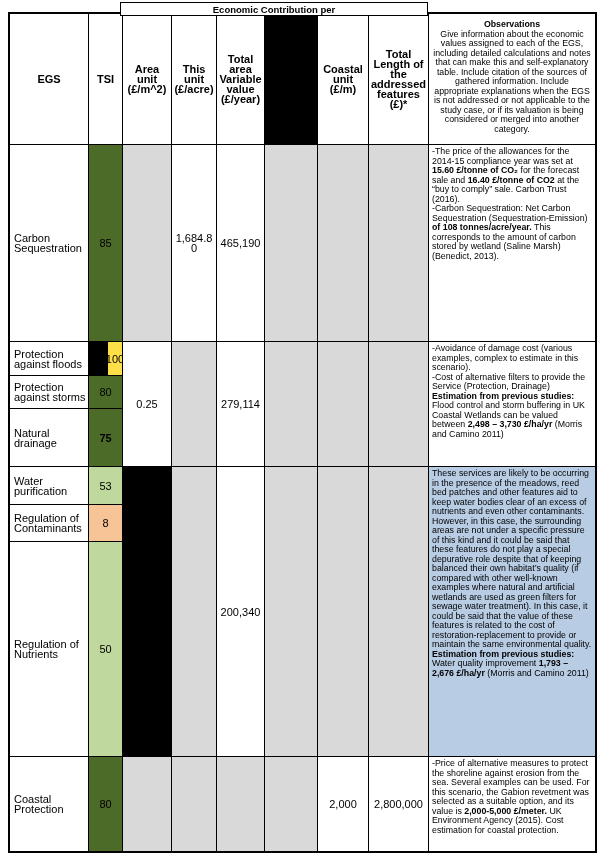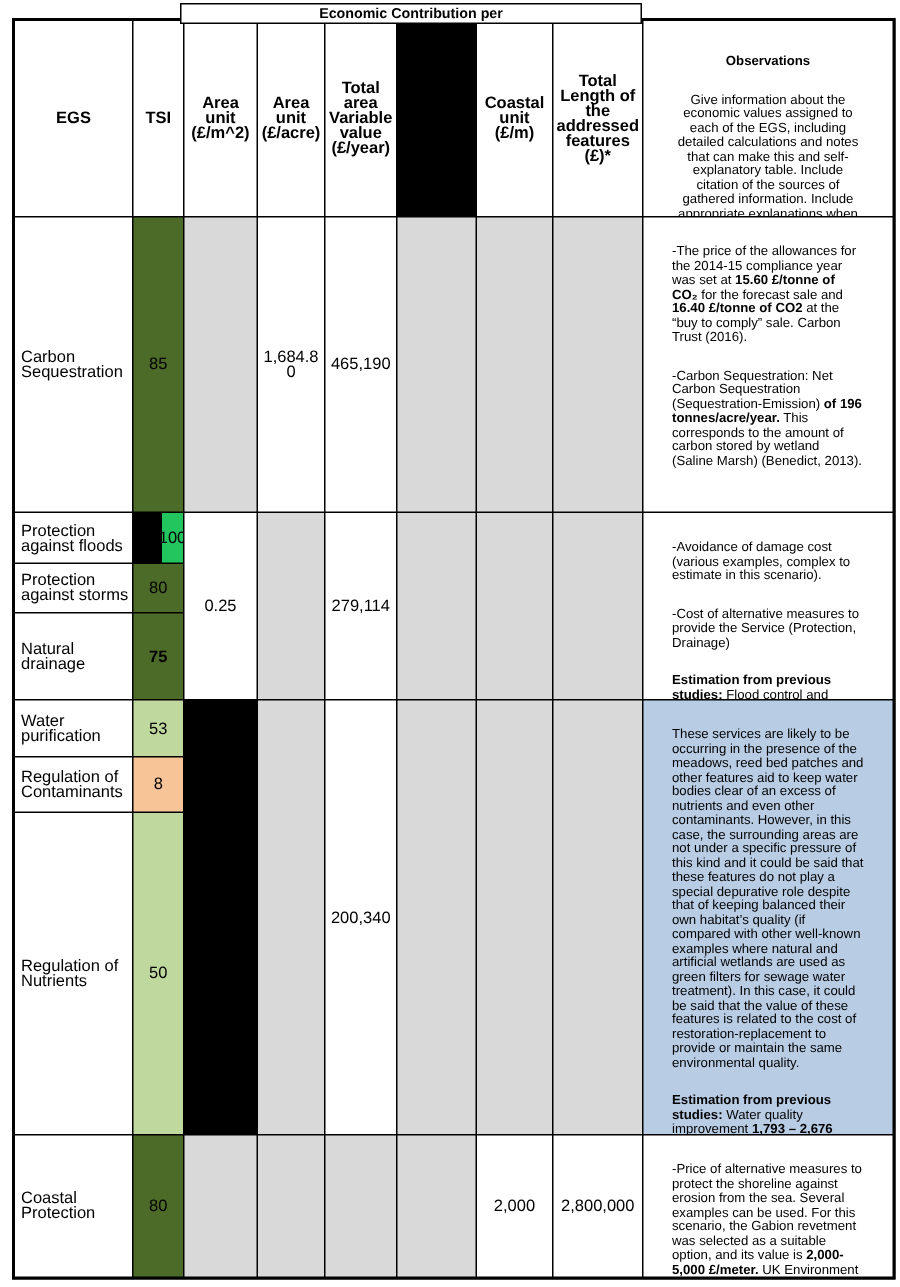--- a/index.html
+++ b/index.html
@@ -16,55 +16,55 @@
   .cell{background:#fff;font-size:11px;line-height:10px;
         display:flex;align-items:center;justify-content:center;
         text-align:center;overflow:hidden;}
   .hdr{font-weight:bold;padding:1px;}
   .lbl{justify-content:flex-start;text-align:left;padding:2px 2px 2px 4px;}
   .num{word-break:break-all;padding:1px;}
   .gray{background:#D9D9D9;}
   .obs{display:block;font-size:8.8px;line-height:9.5px;text-align:left;
        padding:2px 3px;box-sizing:border-box;}
   .obs-hdr{text-align:center;padding-top:6px;}
-  .para{margin:16px;}
+  .para{margin:0;}
   .b{font-weight:bold;}
 </style>
 </head>
 <body>
 
 <div class="page">
 
   <div class="econ-hdr">Economic Contribution per</div>
 
   <div class="grid">
 
     <div class="cell hdr" style="grid-area:1/1">EGS</div>
     <div class="cell hdr" style="grid-area:1/2">TSI</div>
     <div class="cell hdr" style="grid-area:1/3">Area unit (£/m^2)</div>
-    <div class="cell hdr" style="grid-area:1/4">Area unit (£/acre)</div>
+    <div class="cell hdr" style="grid-area:1/4">This unit (£/acre)</div>
     <div class="cell hdr" style="grid-area:1/5">Total area Variable value (£/year)</div>
     <div class="cell hdr" style="grid-area:1/7">Coastal unit (£/m)</div>
     <div class="cell hdr" style="grid-area:1/8">Total Length of the addressed features (£)*</div>
     <div class="cell obs obs-hdr" style="grid-area:1/9">
         <div class="para"><span class="b">Observations</span></div>
         <div class="para"><span>Give information about the economic values assigned to each of the EGS, including detailed calculations and notes that can make this and self-explanatory table. Include citation of the sources of gathered information. Include appropriate explanations when the EGS is not addressed or not applicable to the study case, or if its valuation is being considered or merged into another category.</span></div>
       </div>
 
     <div class="cell lbl" style="grid-area:2/1">Carbon Sequestration</div>
     <div class="cell lbl" style="grid-area:3/1">Protection against floods</div>
     <div class="cell lbl" style="grid-area:4/1">Protection against storms</div>
     <div class="cell lbl" style="grid-area:5/1">Natural drainage</div>
     <div class="cell lbl" style="grid-area:6/1">Water purification</div>
     <div class="cell lbl" style="grid-area:7/1">Regulation of Contaminants</div>
     <div class="cell lbl" style="grid-area:8/1">Regulation of Nutrients</div>
     <div class="cell lbl" style="grid-area:9/1">Coastal Protection</div>
 
     <div class="cell" style="grid-area: 2 / 2; background-color: rgb(77, 107, 40);">85</div>
-    <div class="cell" style="grid-area: 3 / 2; background-color: #22c55e; margin-left: 19px;">100</div>
+    <div class="cell" style="grid-area: 3 / 2; background-color: #fde047; margin-left: 19px;">100</div>
     <div class="cell" style="grid-area: 4 / 2; background-color: rgb(77, 107, 40);">80</div>
     <div class="cell" style="grid-area: 5 / 2; background-color: rgb(77, 107, 40); font-weight: bold;">75</div>
     <div class="cell" style="grid-area: 6 / 2; background-color: rgb(191, 216, 157);">53</div>
     <div class="cell" style="grid-area: 7 / 2; background-color: rgb(247, 196, 152);">8</div>
     <div class="cell" style="grid-area: 8 / 2; background-color: rgb(191, 216, 157);">50</div>
     <div class="cell" style="grid-area: 9 / 2; background-color: rgb(77, 107, 40);">80</div>
 
     <div class="cell gray" style="grid-area:2/3"></div>
     <div class="cell num" style="grid-area:3/3/6/4">0.25</div>
     <div class="cell gray" style="grid-area:9/3"></div>
@@ -89,25 +89,25 @@
     <div class="cell gray" style="grid-area:6/7/9/8"></div>
     <div class="cell num" style="grid-area:9/7">2,000</div>
 
     <div class="cell gray" style="grid-area:2/8"></div>
     <div class="cell gray" style="grid-area:3/8/6/9"></div>
     <div class="cell gray" style="grid-area:6/8/9/9"></div>
     <div class="cell num" style="grid-area:9/8">2,800,000</div>
 
     <div class="cell obs" style="grid-area:2/9">
         <div class="para"><span>-The price of the allowances for the 2014-15 compliance year was set at </span><span class="b">15.60 £/tonne of CO₂</span><span> for the forecast sale and </span><span class="b">16.40 £/tonne of CO2</span><span> at the “buy to comply” sale. Carbon Trust (2016).</span></div>
-        <div class="para"><span>-Carbon Sequestration: Net Carbon Sequestration (Sequestration-Emission) </span><span class="b">of 196 tonnes/acre/year.</span><span> This corresponds to the amount of carbon stored by wetland (Saline Marsh) (Benedict, 2013).</span></div>
+        <div class="para"><span>-Carbon Sequestration: Net Carbon Sequestration (Sequestration-Emission) </span><span class="b">of 108 tonnes/acre/year.</span><span> This corresponds to the amount of carbon stored by wetland (Saline Marsh) (Benedict, 2013).</span></div>
       </div>
     <div class="cell obs" style="grid-area:3/9/6/10">
         <div class="para"><span>-Avoidance of damage cost (various examples, complex to estimate in this scenario).</span></div>
-        <div class="para"><span>-Cost of alternative measures to provide the Service (Protection, Drainage)</span></div>
+        <div class="para"><span>-Cost of alternative filters to provide the Service (Protection, Drainage)</span></div>
         <div class="para"><span class="b">Estimation from previous studies:</span><span> Flood control and storm buffering in UK Coastal Wetlands can be valued between </span><span class="b">2,498 – 3,730 £/ha/yr</span><span> (Morris and Camino 2011)</span></div>
       </div>
     <div class="cell obs" style="grid-area: 6 / 9 / 9 / 10; background-color: rgb(184, 204, 228);">
         <div class="para"><span>These services are likely to be occurring in the presence of the meadows, reed bed patches and other features aid to keep water bodies clear of an excess of nutrients and even other contaminants. However, in this case, the surrounding areas are not under a specific pressure of this kind and it could be said that these features do not play a special depurative role despite that of keeping balanced their own habitat’s quality (if compared with other well-known examples where natural and artificial wetlands are used as green filters for sewage water treatment). In this case, it could be said that the value of these features is related to the cost of restoration-replacement to provide or maintain the same environmental quality.</span></div>
         <div class="para"><span class="b">Estimation from previous studies:</span><span> Water quality improvement </span><span class="b">1,793 – 2,676 £/ha/yr</span><span> (Morris and Camino 2011)</span></div>
       </div>
     <div class="cell obs" style="grid-area:9/9">
         <div class="para"><span>-Price of alternative measures to protect the shoreline against erosion from the sea. Several examples can be used. For this scenario, the Gabion revetment was selected as a suitable option, and its value is </span><span class="b">2,000-5,000 £/meter.</span><span> UK Environment Agency (2015). Cost estimation for coastal protection.</span></div>
       </div>
 

